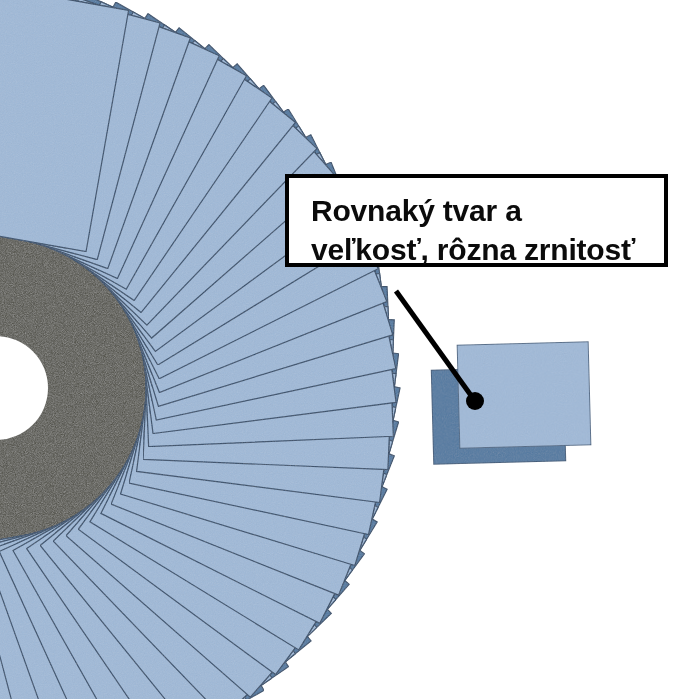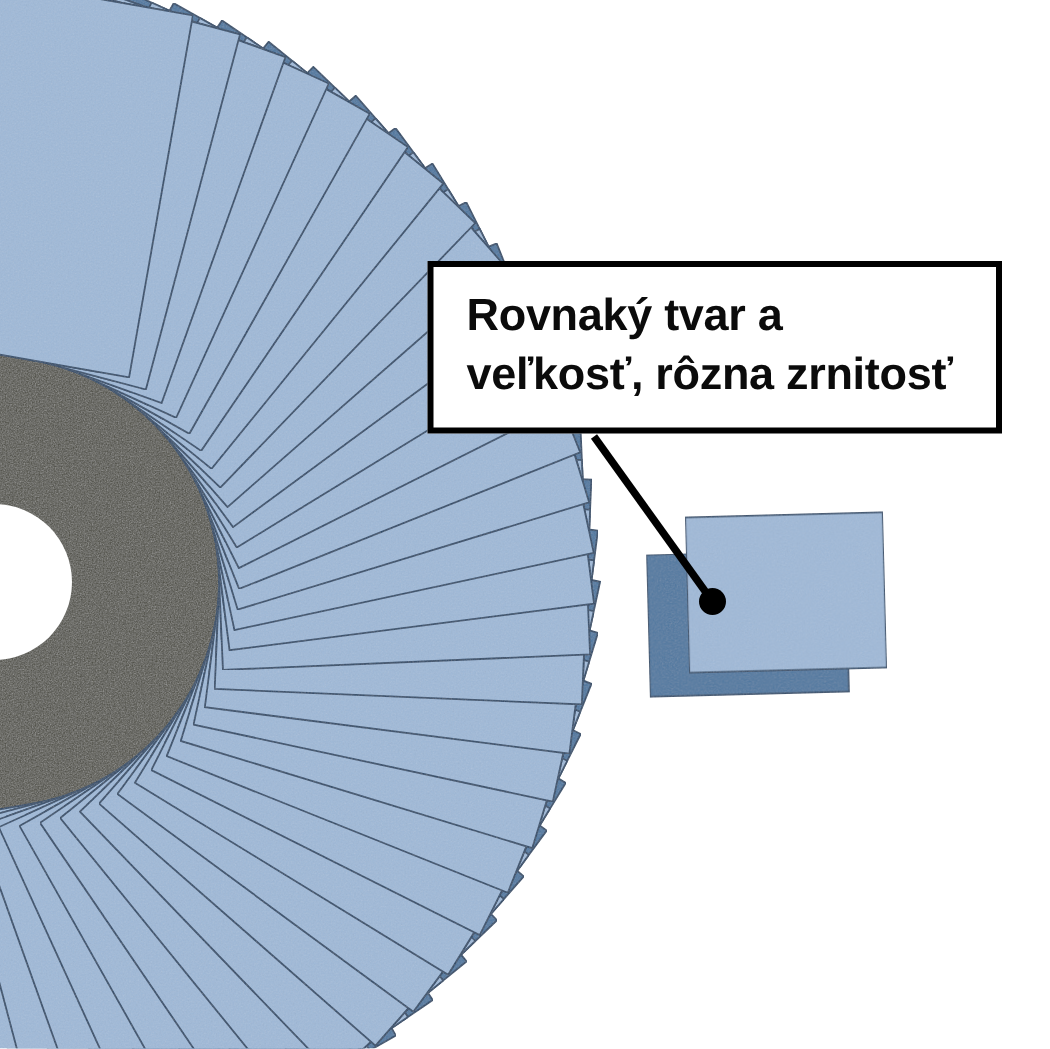--- a/index.html
+++ b/index.html
@@ -169,18 +169,18 @@
           </g>
       </g>
 
       <g id="leader-group">
         <line id="leader-line" x1="396" y1="291" x2="475" y2="401" stroke="#000000" stroke-width="5" stroke-linecap="butt"></line>
         <circle id="leader-dot" cx="475" cy="401" r="9" fill="#000000"></circle>
       </g>
     </g>
   </svg>
 
-  <div id="callout-box" style="left: 285px; top: 174px; width: 383px; height: 115px; border-width: 4px; border-color: rgb(0, 0, 0); background: rgb(255, 255, 255);">
+  <div id="callout-box" style="left: 285px; top: 174px; width: 383px; height: 93px; border-width: 4px; border-color: rgb(0, 0, 0); background: rgb(255, 255, 255);">
     <div id="callout-text" style="color: rgb(11, 11, 11);">Rovnaký tvar a
 veľkosť, rôzna zrnitosť</div>
   </div>
 
 </div>
 
 </body></html>

